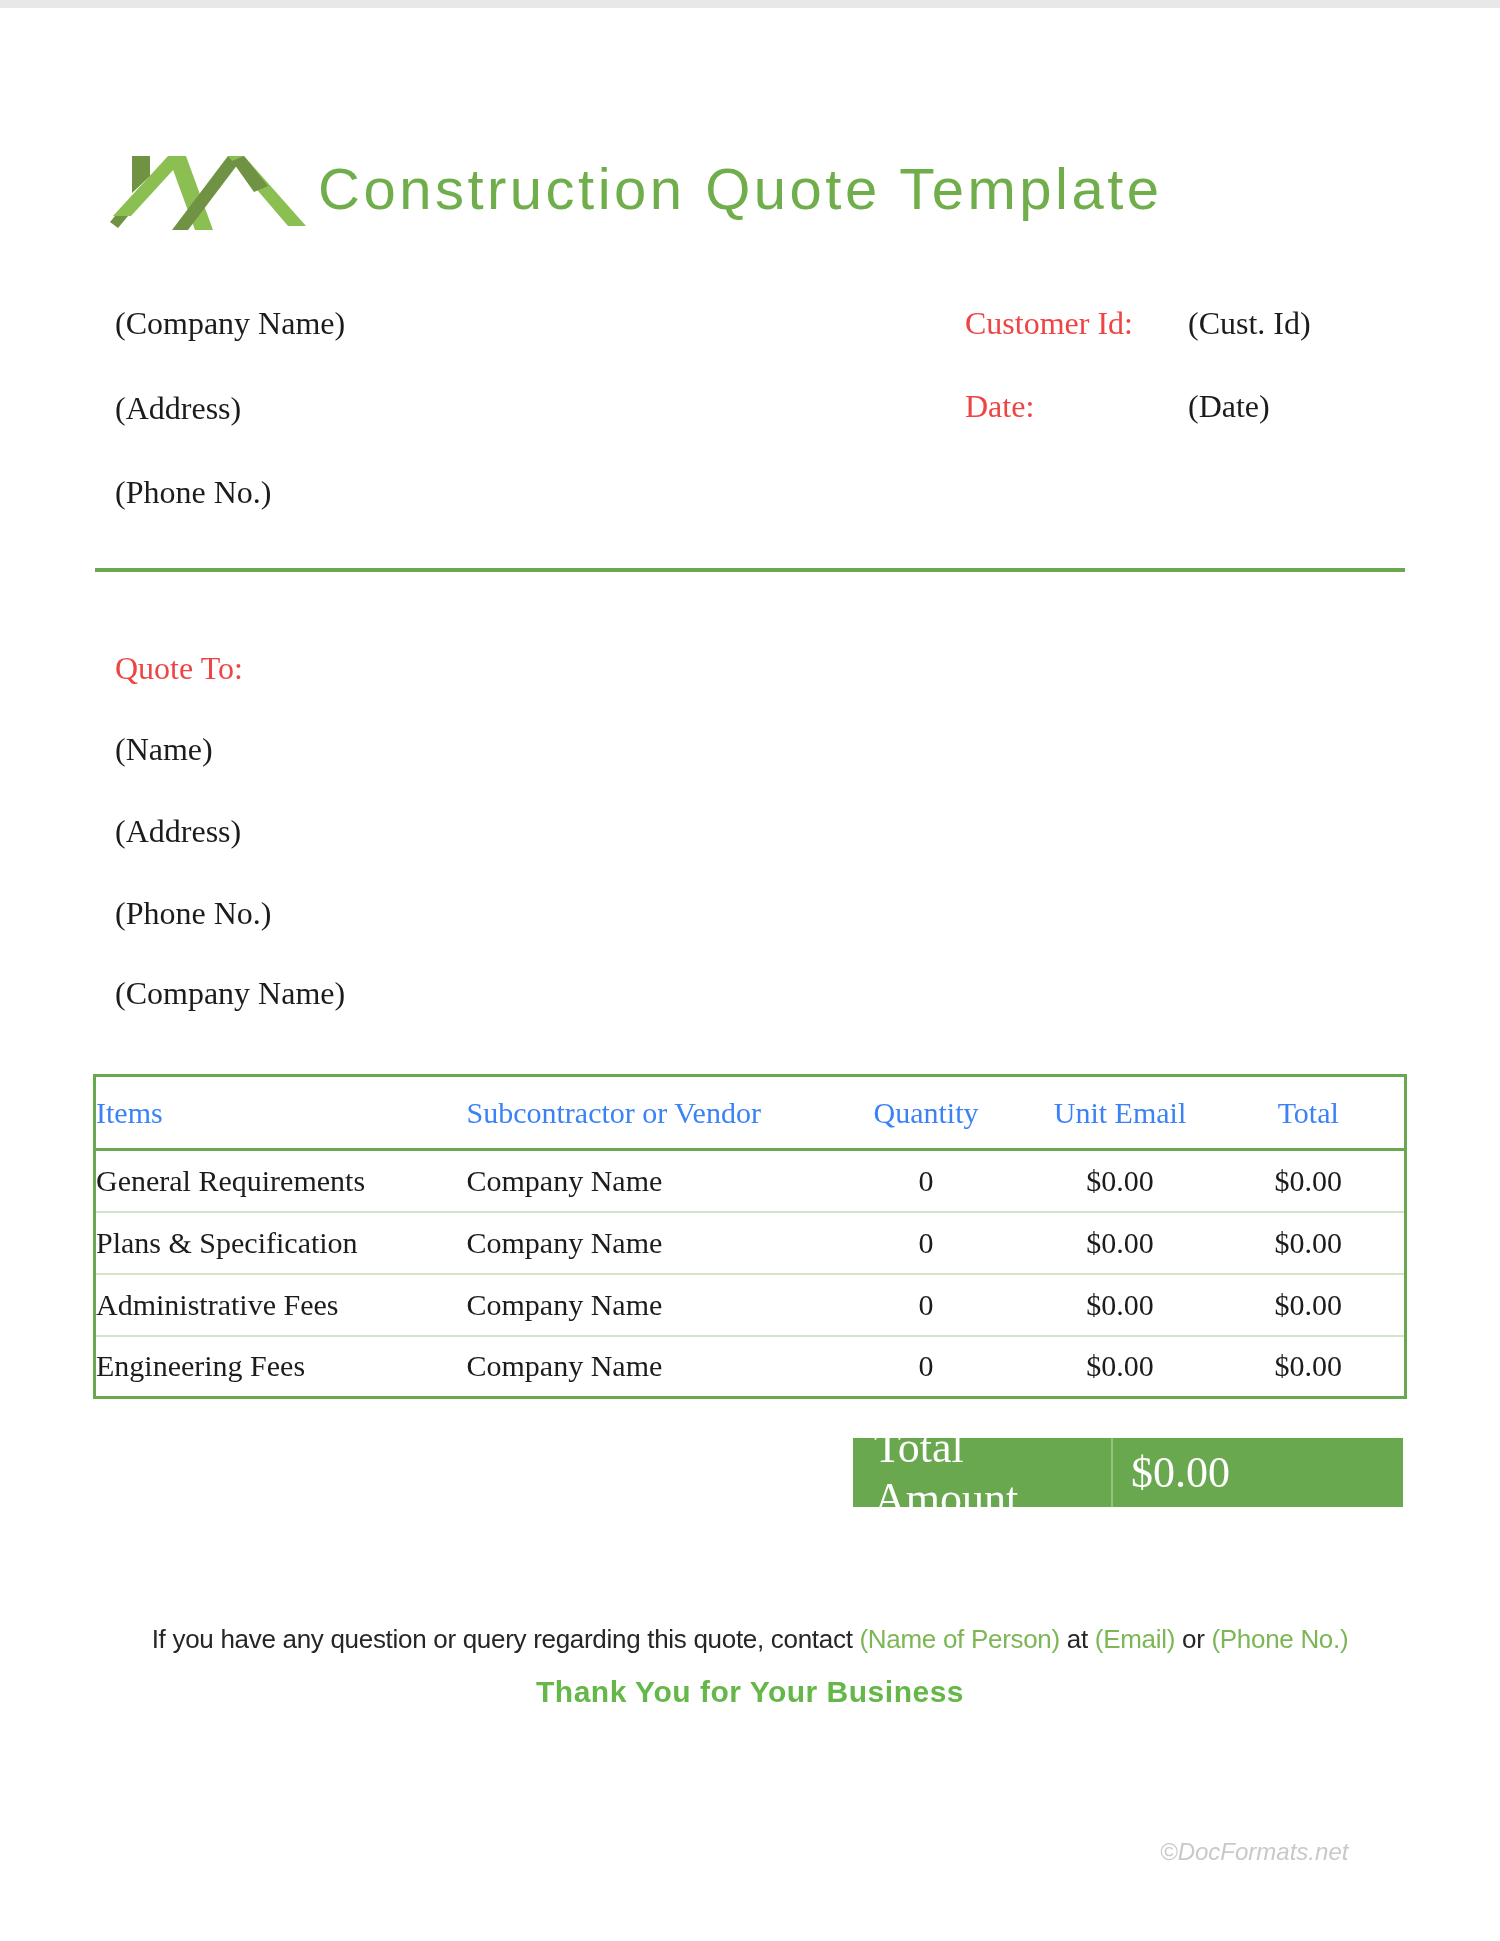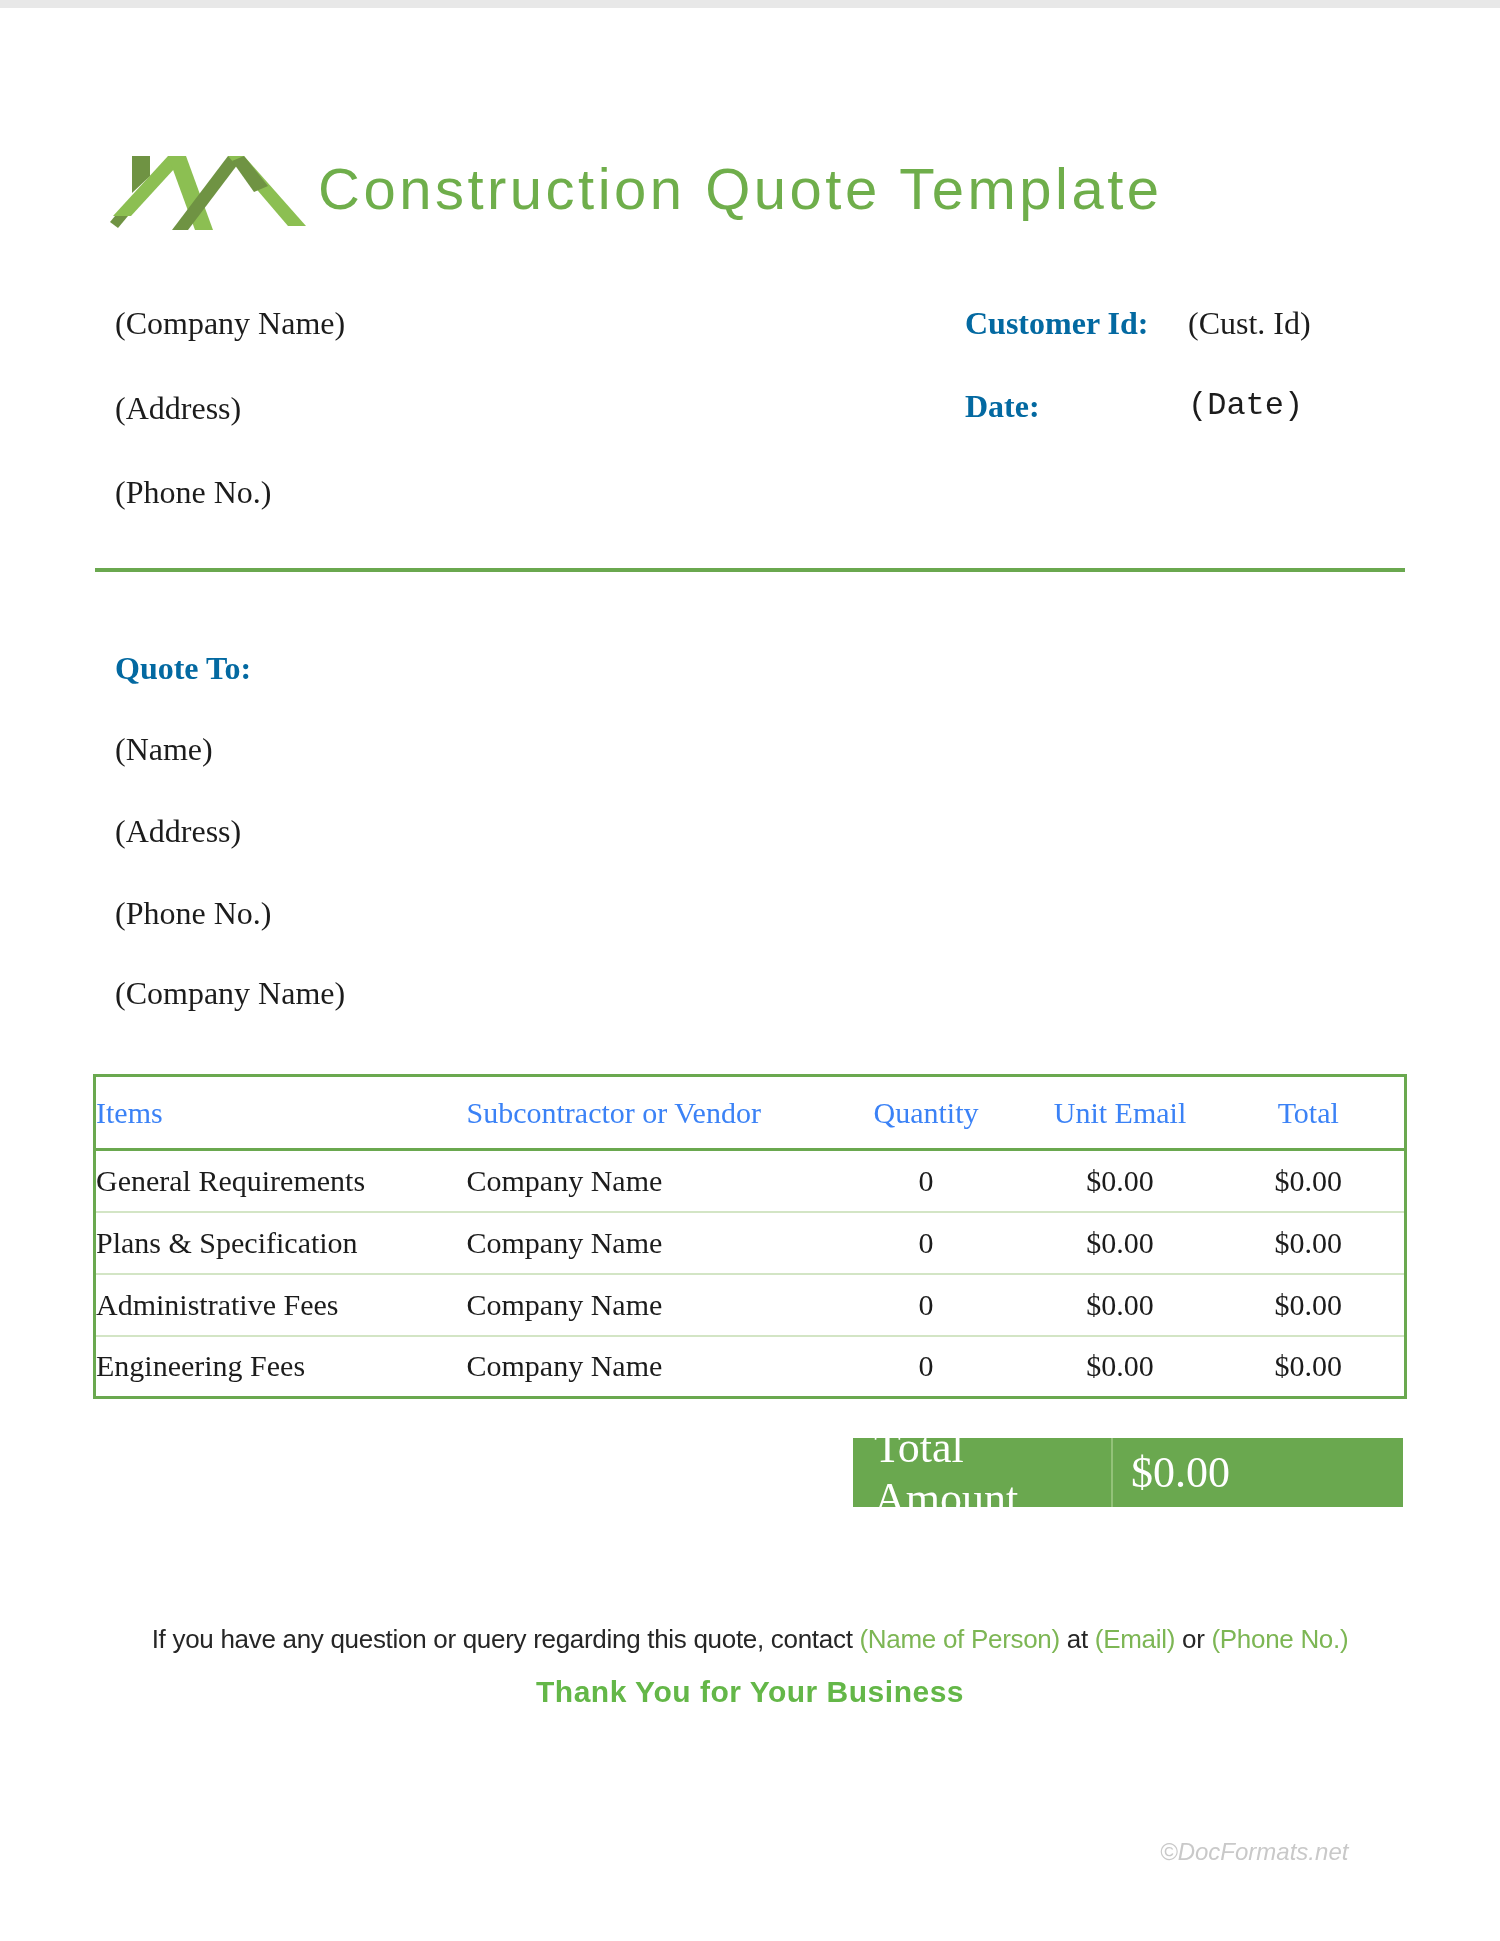--- a/index.html
+++ b/index.html
@@ -14,28 +14,28 @@
   .logo{left:110px;top:138px;width:212px;height:96px;}
   .title{
     left:318px;top:150px;width:1000px;
     font-family:"Liberation Sans", sans-serif;
     font-size:58px;line-height:62px;font-weight:400;
     letter-spacing:3.5px;color:#6fae4b;white-space:nowrap;
   }
 
   
   .body-line{font-size:32px;line-height:38px;white-space:nowrap;}
-  .g-label{font-weight:bold;color:#0369a1;}
+  .g-label{font-weight:normal;color:#ef4444;}
   .info-company{left:115px;top:296px;}
   .info-address{left:115px;top:381px;}
   .info-phone{left:115px;top:465px;}
   .custid-label{left:965px;top:296px;}
   .custid-value{left:1188px;top:296px;}
   .date-label{left:965px;top:379px;}
-  .date-value{left:1188px;top:379px;font-family:Liberation Mono, monospace;}
+  .date-value{left:1188px;top:379px;}
 
   .divider{left:95px;top:560px;width:1310px;height:4px;background:#6aa84f;}
 
   
   .quoteto{left:115px;top:641px;}
   .qt-name{left:115px;top:722px;}
   .qt-address{left:115px;top:804px;}
   .qt-phone{left:115px;top:886px;}
   .qt-company{left:115px;top:966px;}
 

